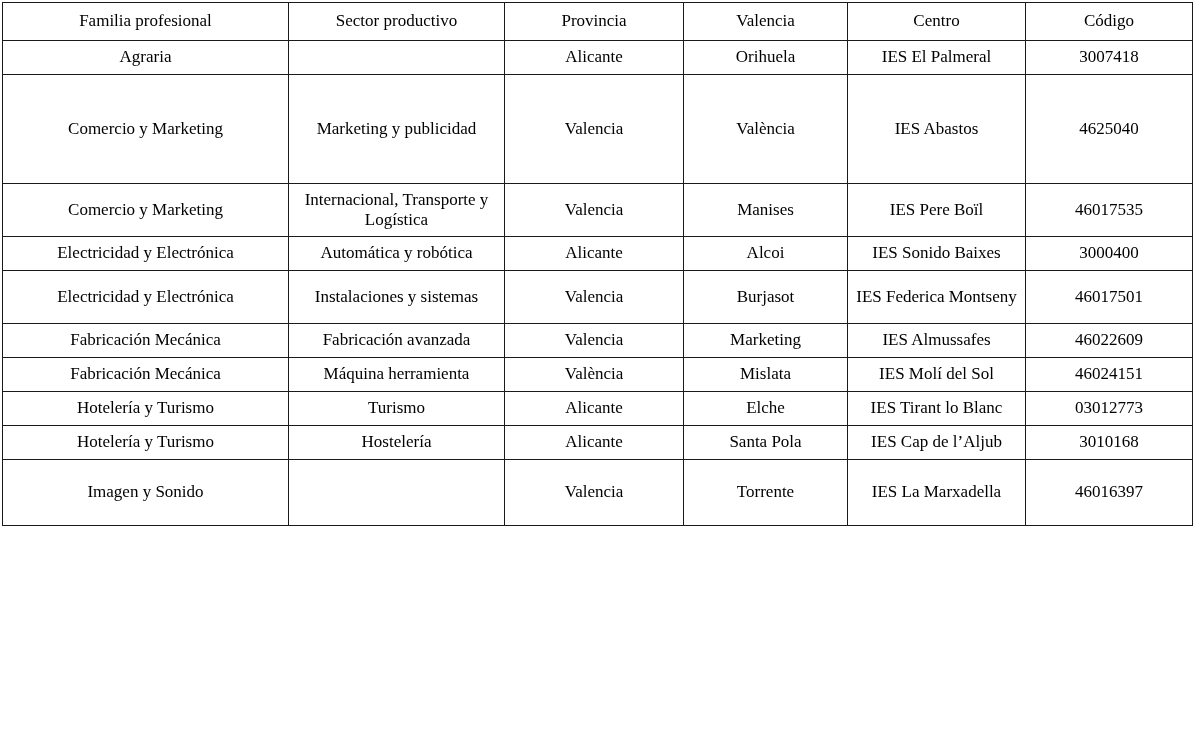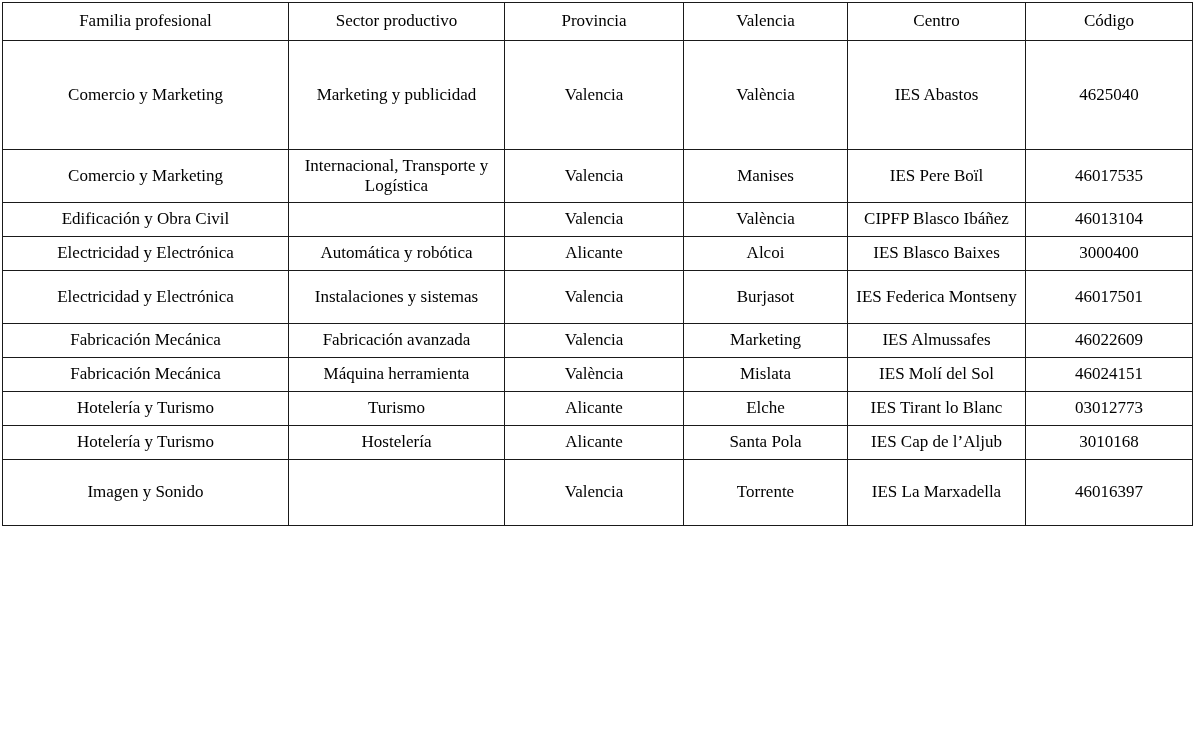--- a/index.html
+++ b/index.html
@@ -83,20 +83,28 @@
         <th>Valencia</th>
         <th>Centro</th>
         <th>Código</th>
       </tr>
     </thead>
 
     <tbody>
 
 
 
+      <tr class="h-33">
+        <td>Agraria</td>
+        <td class="empty-cell"></td>
+        <td>Alicante</td>
+        <td>Orihuela</td>
+        <td>IES El Palmeral</td>
+        <td>3007418</td>
+      </tr>
 
 
 
       <tr class="h-108">
         <td>Comercio y Marketing</td>
         <td>Marketing y publicidad</td>
         <td>Valencia</td>
         <td>València</td>
         <td>IES Abastos</td>
         <td class="v-top">4625040</td>
@@ -104,35 +112,27 @@
 
       <tr class="h-52">
         <td>Comercio y Marketing</td>
         <td>Internacional, Transporte y Logística</td>
         <td>Valencia</td>
         <td>Manises</td>
         <td>IES Pere Boïl</td>
         <td>46017535</td>
       </tr>
 
-      <tr class="h-33">
-        <td>Edificación y Obra Civil</td>
-        <td class="empty-cell"></td>
-        <td>Valencia</td>
-        <td>València</td>
-        <td>CIPFP Blasco Ibáñez</td>
-        <td>46013104</td>
-      </tr>
 
       <tr class="h-33">
         <td>Electricidad y Electrónica</td>
         <td>Automática y robótica</td>
         <td>Alicante</td>
         <td>Alcoi</td>
-        <td>IES Blasco Baixes</td>
+        <td>IES Sonido Baixes</td>
         <td>3000400</td>
       </tr>
 
       <tr class="h-52">
         <td>Electricidad y Electrónica</td>
         <td>Instalaciones y sistemas</td>
         <td>Valencia</td>
         <td>Burjasot</td>
         <td>IES Federica Montseny</td>
         <td>46017501</td>

